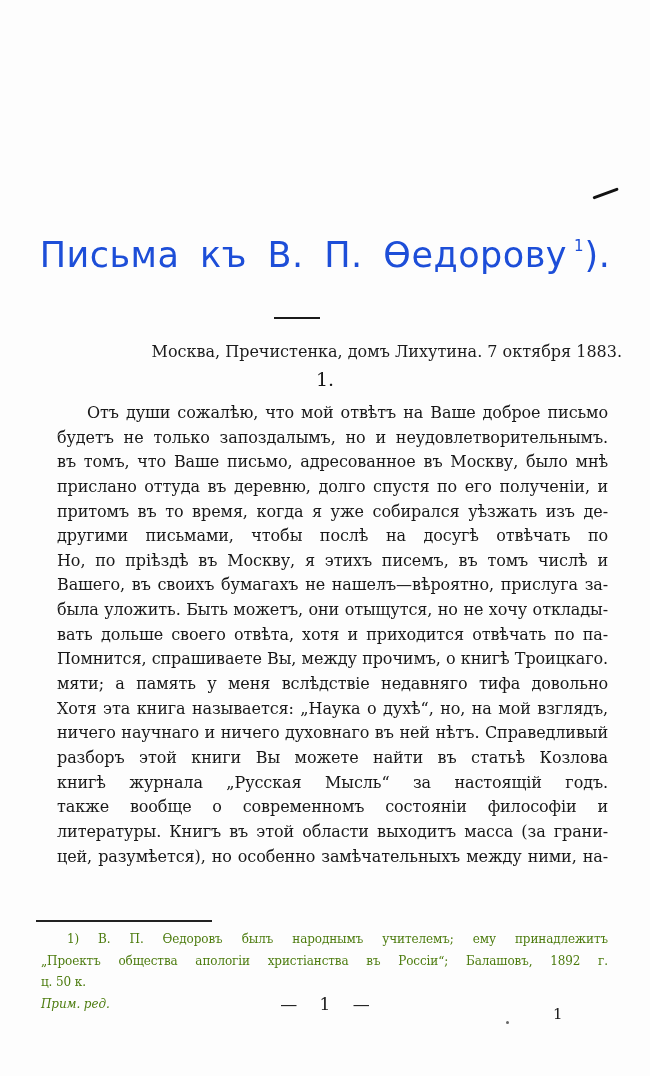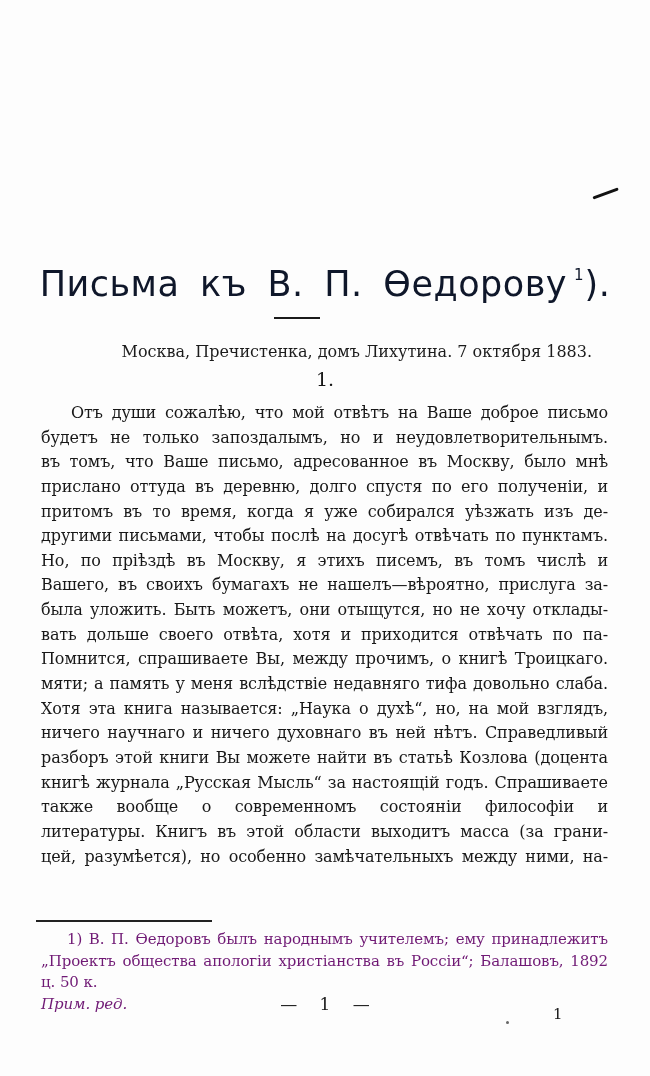--- a/index.html
+++ b/index.html
@@ -9,30 +9,30 @@
     height: 1076px;
     background: #fdfdfd;
     color: #1a1a1a;
     font-family: "DejaVu Serif", serif;
     overflow: hidden;
     margin: 0 auto;
   }
   
   .title {
     position: absolute;
-    top: 264px; left: 0;
+    top: 235px; left: 0;
     width: 100%;
     margin: 0;
     text-align: center;
     font-family: "DejaVu Sans", sans-serif;
     font-weight: normal;
     font-size: 35px;
     letter-spacing: 0.5px;
     word-spacing: 9px;
-    color: #0f172a;
+    color: #1d4ed8;
     white-space: nowrap;
   }
   .title sup {
     font-size: 15px;
     vertical-align: 16px;
     margin-left: 7px;
     margin-right: 1px;
     letter-spacing: 0;
   }
   .title-rule {
@@ -40,21 +40,21 @@
     top: 317px; left: 274px;
     width: 46px; height: 2px;
     background: #1b1b1b;
   }
   
   .dateline {
     position: absolute;
     top: 342px; left: 0;
     width: 100%;
     box-sizing: border-box;
-    padding-right: 58px;
+    padding-right: 28px;
     text-align: right;
     font-size: 16px;
     color: #1c1c1c;
     white-space: nowrap;
   }
   .section-number {
     position: absolute;
     top: 368px; left: 0;
     width: 100%;
     text-align: center;
@@ -69,37 +69,38 @@
     font-size: 16px;
     line-height: 24.65px;
     letter-spacing: -0.1px;
     color: #181818;
   }
   .body-line {
     text-align: justify;
     text-align-last: justify;
     height: 24.65px;
     overflow: hidden;
+    margin-left: 16px;
   }
   .body-line:first-child { text-indent: 30px; }
   
   .footnote-rule {
     position: absolute;
     top: 920px; left: 36px;
     width: 176px; height: 2px;
     background: #222;
   }
   .footnote {
     position: absolute;
     top: 929px; left: 41px;
     width: 567px;
-    font-size: 15px;
+    font-size: 12px;
     line-height: 21.5px;
     letter-spacing: -0.1px;
-    color: #701a75;
+    color: #4d7c0f;
   }
   .footnote-line {
     text-align: justify;
     text-align-last: justify;
     height: 21.5px;
     overflow: hidden;
   }
   .footnote-line.first { text-indent: 26px; }
   .footnote-last {
     display: flex;

